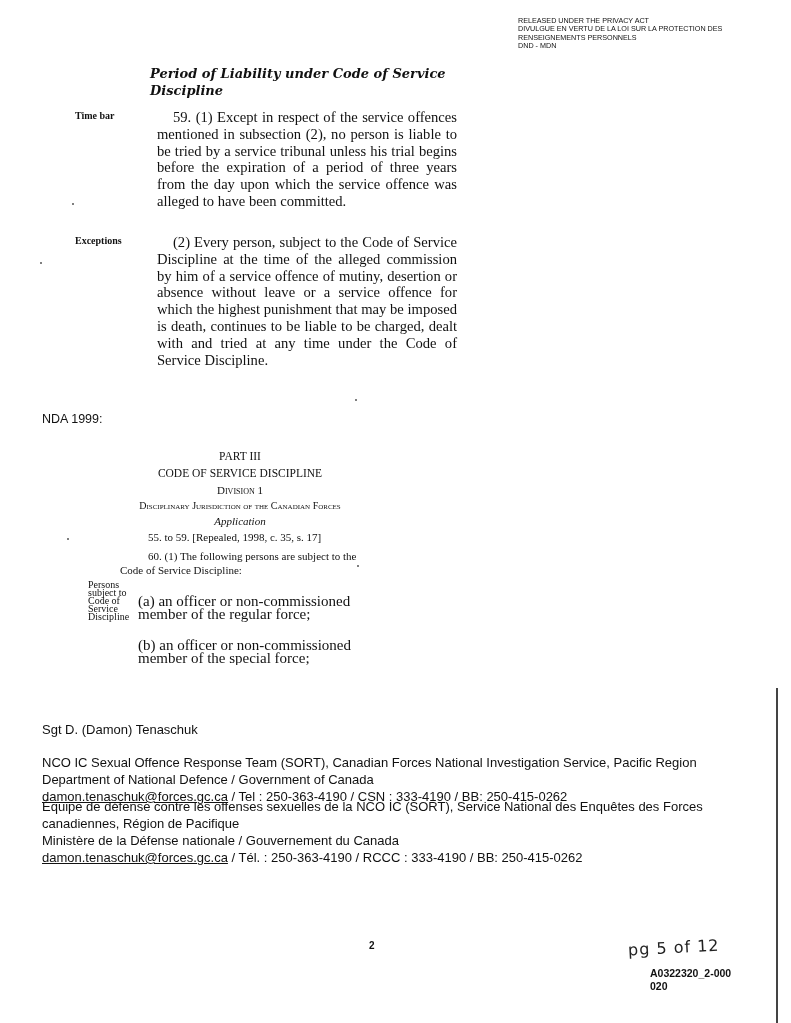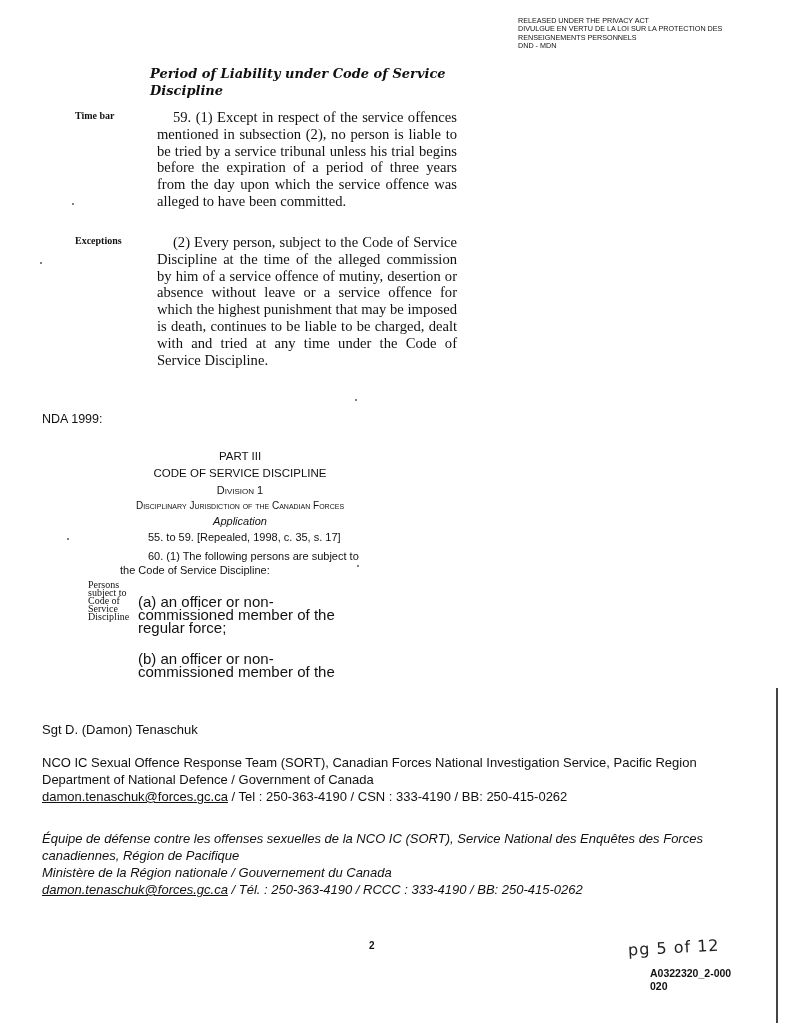--- a/index.html
+++ b/index.html
@@ -14,38 +14,38 @@
   .margin-note { font-family: "Liberation Serif", serif; font-weight: bold; font-size: 10px; }
   .margin-time { left: 75px; top: 110px; }
   .margin-exc { left: 75px; top: 235px; }
 
   .para { font-family: "Liberation Serif", serif; font-weight: normal; font-size: 14.6px; line-height: 16.8px; text-align: justify; width: 300px; }
   .para1 { left: 157px; top: 109px; text-indent: 16px; }
   .para2 { left: 157px; top: 234px; text-indent: 16px; }
 
   .nda { left: 42px; top: 412px; font-family: "Liberation Sans", sans-serif; font-size: 12.5px; }
 
-  .snip { left: 120px; top: 450px; width: 240px; font-family: Liberation Sans, sans-serif; font-size: 10.8px; color: #111; }
+  .snip { left: 120px; top: 450px; width: 240px; font-family: Liberation Serif, serif; font-size: 10.8px; color: #111; }
   .c { text-align: center; }
   .part { margin-top: 0; font-size: 11.5px; }
   .csd { margin-top: 5px; font-size: 11.5px; }
   .div { margin-top: 5px; font-variant: small-caps; font-size: 11px; }
   .djc { margin-top: 4px; font-variant: small-caps; font-size: 10px; line-height: 12px; }
   .app { margin-top: 3px; font-style: italic; font-size: 11px; }
   .rep { margin-top: 4px; padding-left: 28px; font-size: 11px; }
   .s60 { margin-top: 6px; font-size: 11px; line-height: 14px; text-indent: 28px; }
   .item { margin-top: 18px; padding-left: 18px; font-size: 15px; line-height: 13px; }
   .clip { height: 12px; overflow: hidden; }
 
   .snip-margin { left: 62px; top: 581px; font-family: "Liberation Serif", serif; font-size: 10px; line-height: 8px; width: 56px; margin-left: 26px; }
 
   .sig { left: 42px; font-family: "Liberation Sans", sans-serif; font-size: 13px; line-height: 17px; }
   .sig-name { top: 721px; }
   .sig-en { top: 754px; }
-  .sig-fr { top: 830px; font-style: italic; }
+  .sig-fr { top: 798px; }
   .sig a, .sig .email { color: #111; text-decoration: underline; }
 
   .pagenum { left: 369px; top: 940px; font-family: "Liberation Sans", sans-serif; font-weight: bold; font-size: 10px; }
   .handwrite { left: 628px; top: 938px; font-family: "DejaVu Sans", sans-serif; font-size: 16px; letter-spacing: 1px; color: #222; transform: rotate(-3deg); }
   .docid { left: 650px; top: 967px; font-family: "Liberation Sans", sans-serif; font-weight: bold; font-size: 10.5px; line-height: 12.5px; }
 
   .vline { left: 776px; top: 688px; width: 1.5px; height: 335px; background: #444; }
   .speck { width: 2px; height: 2px; background: #555; border-radius: 1px; }
 </style>
 </head>
@@ -90,21 +90,21 @@
 
 <div class="abs sig sig-en">
   <div>NCO IC Sexual Offence Response Team (SORT), Canadian Forces National Investigation Service, Pacific Region</div>
   <div>Department of National Defence / Government of Canada</div>
   <div><span class="email">damon.tenaschuk@forces.gc.ca</span><span> / Tel : 250-363-4190 / CSN : 333-4190 / BB: 250-415-0262</span></div>
 </div>
 
 <div class="abs sig sig-fr">
   <div>Équipe de défense contre les offenses sexuelles de la NCO IC (SORT), Service National des Enquêtes des Forces</div>
   <div>canadiennes, Région de Pacifique</div>
-  <div>Ministère de la Région nationale / Gouvernement du Canada</div>
+  <div>Ministère de la Défense nationale / Gouvernement du Canada</div>
   <div><span class="email">damon.tenaschuk@forces.gc.ca</span><span> / Tél. : 250-363-4190 / RCCC : 333-4190 / BB: 250-415-0262</span></div>
 </div>
 
 <div class="abs pagenum">2</div>
 <div class="abs handwrite">pg 5 of 12</div>
 <div class="abs docid">
   <div>A0322320_2-000</div>
   <div>020</div>
 </div>
 

